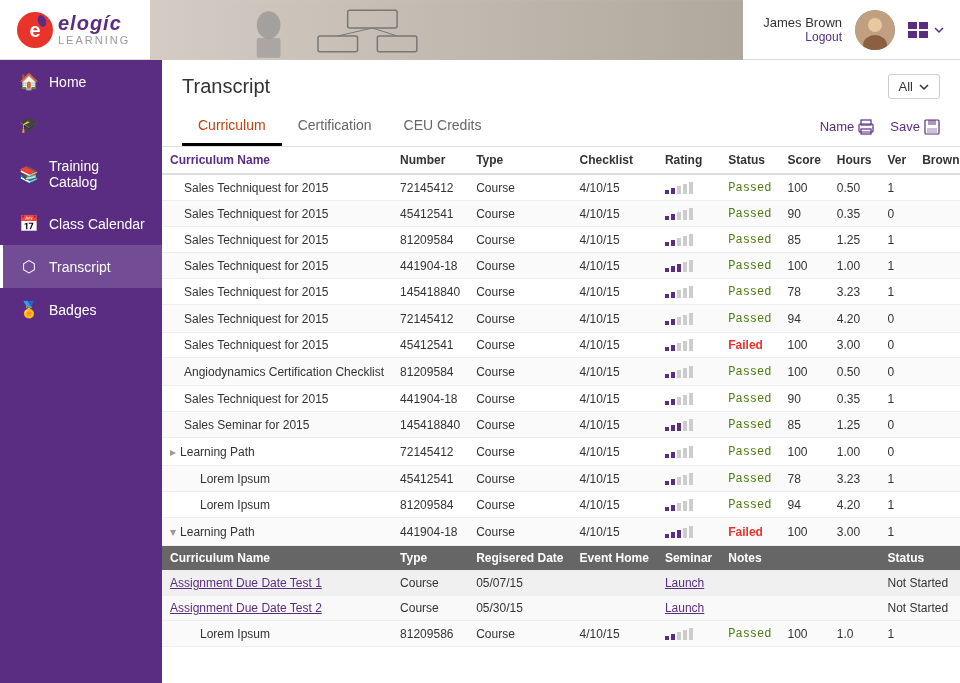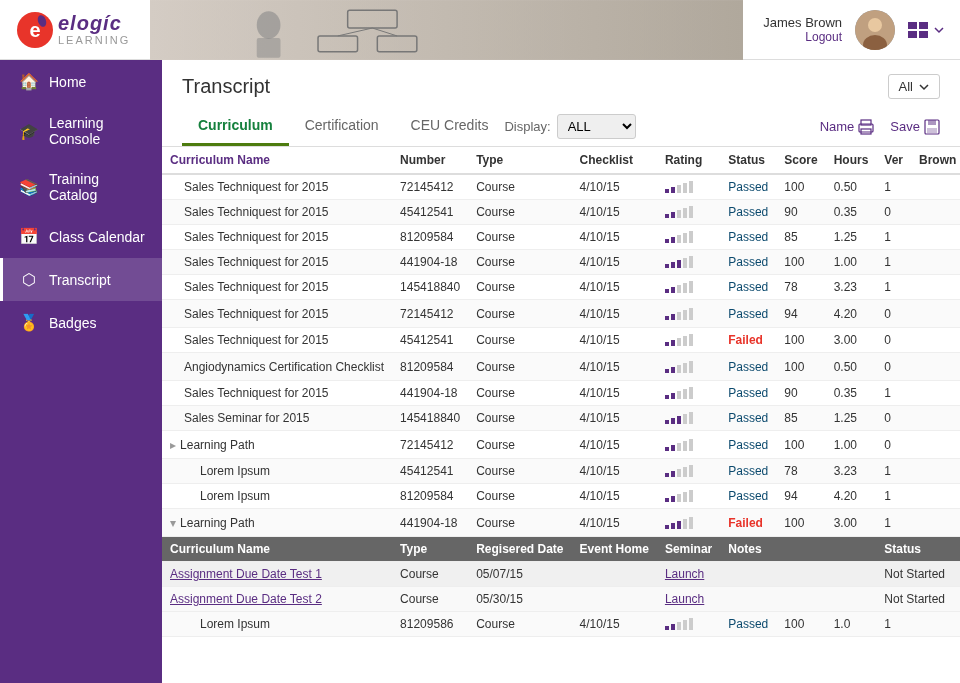--- a/index.html
+++ b/index.html
@@ -46,34 +46,34 @@
     .content-title { font-size: 20px; color: #333; font-weight: normal; }
     .content-header-right { display: flex; align-items: center; gap: 12px; }
     .filter-dropdown { display: flex; align-items: center; gap: 6px; border: 1px solid #ccc; padding: 4px 10px; border-radius: 3px; cursor: pointer; font-size: 13px; color: #333; }
     .search-box { display: flex; align-items: center; border: 1px solid #ccc; border-radius: 3px; overflow: hidden; }
     .search-box input { border: none; outline: none; padding: 5px 10px; font-size: 13px; width: 160px; color: #999; }
     .search-box button { background: #e8e8e8; border: none; padding: 5px 8px; cursor: pointer; color: #666; }
 
     
     .tabs { display: flex; align-items: center; padding: 0 20px; border-bottom: 1px solid #ddd; flex-shrink: 0; margin-top: 8px; }
     .tab { padding: 10px 16px; cursor: pointer; font-size: 14px; color: #666; border-bottom: 3px solid transparent; }
-    .tab.active { color: #15803d; border-bottom: 3px solid #4d7c0f; font-weight: bold; }
+    .tab.active { color: #c2410c; border-bottom: 3px solid #000000; font-weight: normal; }
     .display-option { margin-left: auto; display: flex; align-items: center; gap: 6px; font-size: 13px; color: #666; }
     .display-select { border: 1px solid #ccc; padding: 3px 6px; border-radius: 3px; font-size: 13px; cursor: pointer; }
     .tab-actions { display: flex; align-items: center; gap: 16px; font-size: 13px; color: #5a2d82; }
     .tab-action-item { display: flex; align-items: center; gap: 4px; cursor: pointer; }
 
     
     .table-container { flex: 1; overflow-y: auto; }
     table { width: 100%; border-collapse: collapse; font-size: 12px; }
     table th { background: white; padding: 6px 8px; text-align: left; border-bottom: 2px solid #ddd; color: #333; font-weight: bold; font-size: 12px; position: sticky; top: 0; z-index: 1; white-space: nowrap; }
     table td { padding: 5px 8px; border-bottom: 1px solid #eee; color: #333; white-space: nowrap; }
     table tr:nth-child(even) td { background: #fafafa; }
     .th-name { color: #5a2d82; cursor: pointer; }
-    .status-passed { color: #0c4a6e; }
+    .status-passed { color: #4d7c0f; font-family: Liberation Mono, monospace; }
     .status-failed { color: #e8342a; font-weight: bold; }
     .rating-bars { display: flex; gap: 2px; align-items: flex-end; }
     .bar { width: 4px; background: #ccc; }
     .bar.active { background: #5a2d82; }
     .curriculum-link { color: #5a2d82; text-decoration: underline; cursor: pointer; }
     .expand-icon { color: #999; cursor: pointer; margin-right: 4px; }
 
     
     .sub-header td { background: #666 !important; color: white !important; font-weight: bold; padding: 5px 8px; }
     .sub-row td { background: #f9f9f9; }
@@ -151,21 +151,20 @@
 
 <div class="main-layout">
 
   <div class="sidebar">
     <div class="sidebar-item">
       <span class="sidebar-icon">🏠</span>
       <span>Home</span>
     </div>
     <div class="sidebar-item">
       <span class="sidebar-icon">🎓</span>
-      <span>Learning Console</span>
     </div>
     <div class="sidebar-item">
       <span class="sidebar-icon">📚</span>
       <span>Training Catalog</span>
     </div>
     <div class="sidebar-item">
       <span class="sidebar-icon">📅</span>
       <span>Class Calendar</span>
     </div>
     <div class="sidebar-item active">
@@ -194,28 +193,20 @@
 
     <div class="tabs">
       <div class="tab active">
         <span>Curriculum</span>
       </div>
       <div class="tab">
         <span>Certification</span>
       </div>
       <div class="tab">
         <span>CEU Credits</span>
-      </div>
-      <div class="display-option">
-        <span>Display:</span>
-        <select class="display-select">
-          <option>ALL</option>
-          <option>Active</option>
-          <option>Inactive</option>
-        </select>
       </div>
       <div style="flex:1"></div>
       <div class="tab-actions">
         <div class="tab-action-item">
           <span>Name</span>
           <svg width="16" height="16" viewBox="0 0 16 16">
             <rect x="3" y="1" width="10" height="5" fill="none" stroke="#5a2d82" stroke-width="1.2"></rect>
             <rect x="1" y="5" width="14" height="8" rx="1" fill="none" stroke="#5a2d82" stroke-width="1.2"></rect>
             <rect x="3" y="10" width="10" height="5" fill="none" stroke="#5a2d82" stroke-width="1.2"></rect>
           </svg>

